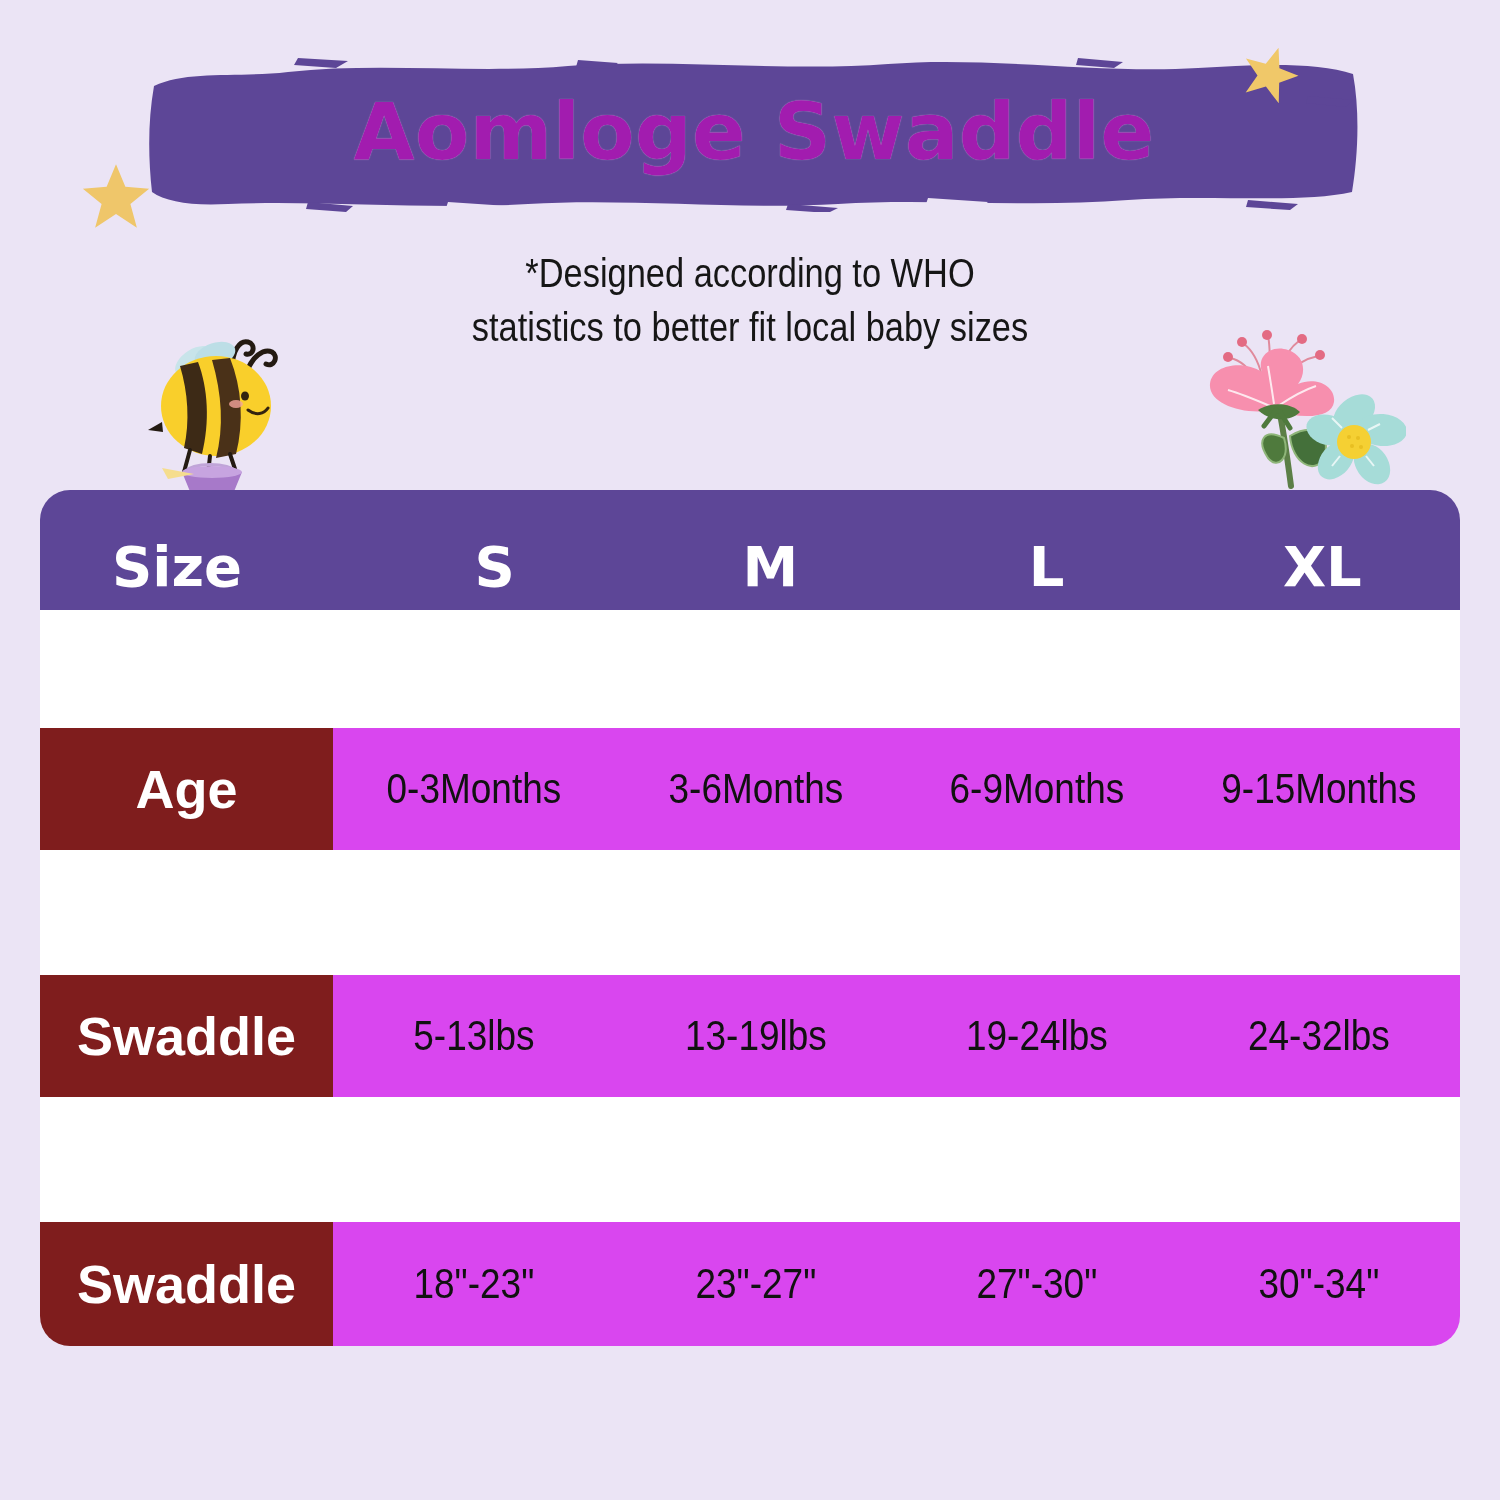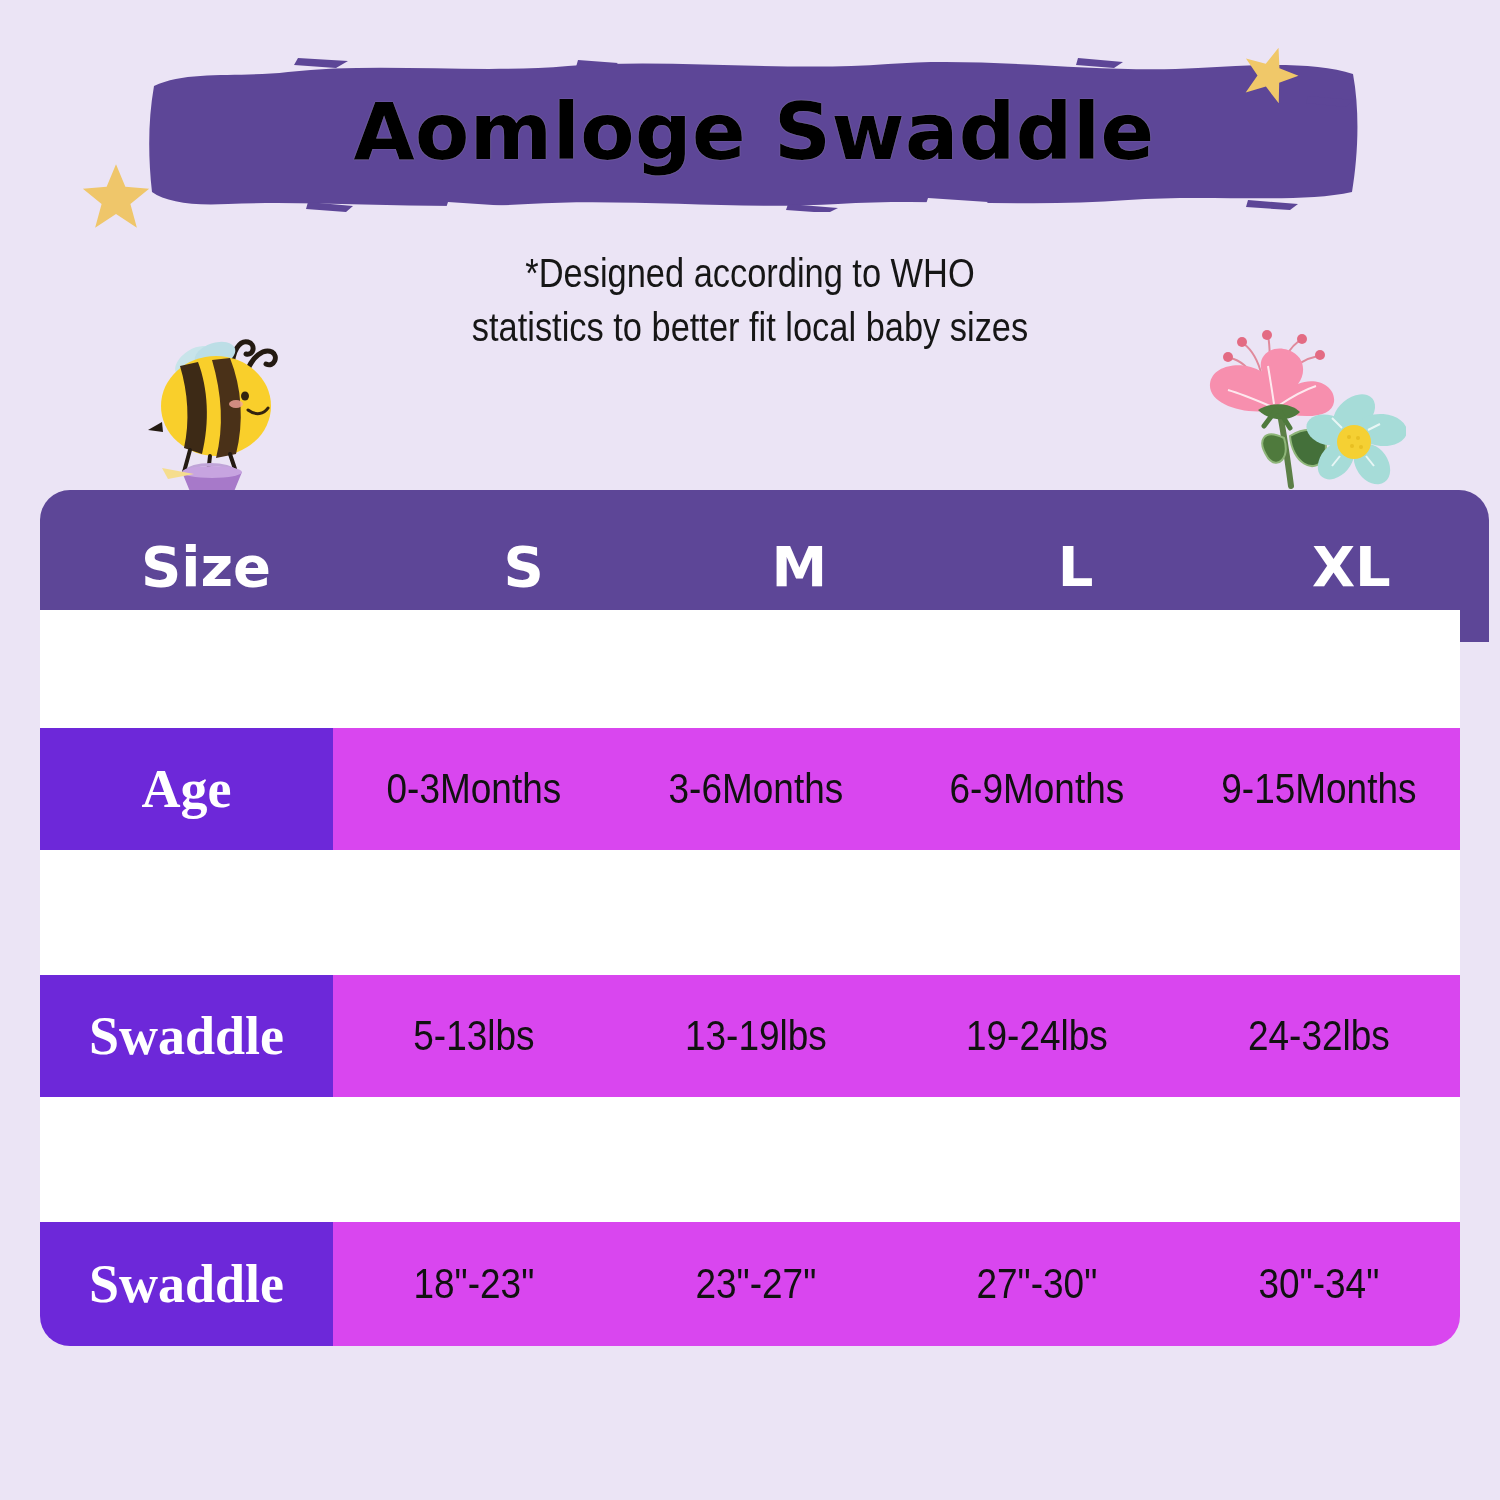--- a/index.html
+++ b/index.html
@@ -32,21 +32,21 @@
   }
   #title-text {
     position: absolute;
     left: 0;
     top: 0;
     width: 100%;
     height: 100%;
     display: flex;
     align-items: center;
     justify-content: center;
-    color: #000000;
+    color: #a21caf;
     font-family: "DejaVu Sans", sans-serif;
     font-weight: bold;
     font-size: 79px;
     letter-spacing: 0.5px;
     white-space: nowrap;
     text-shadow: 0 0 1px rgba(255,255,255,.6);
   }
 
   
   #subtitle {
@@ -82,21 +82,20 @@
     left: 0;
     width: 1420px;
     display: flex;
   }
   
   #row-header {
     top: 0;
     height: 152px;
     background: #5d4697;
     border-radius: 30px 30px 0 0;
-    padding-left: 29px;
   }
   #row-header .cell {
     color: #ffffff;
     font-family: "DejaVu Sans", sans-serif;
     font-weight: bold;
     font-size: 56px;
     display: flex;
     align-items: center;
     justify-content: center;
   }
@@ -114,23 +113,23 @@
 
   .data-row {
     height: 122px;
   }
   #row-age    { top: 238px; }
   #row-weight { top: 485px; }
   #row-height { top: 732px; height: 124px; }
 
   .data-row .label-cell {
     width: 302px;
-    background: #6d28d9;
+    background: #7f1d1d;
     color: #ffffff;
-    font-family: Liberation Serif, serif;
+    font-family: Liberation Sans, sans-serif;
     font-weight: bold;
     font-size: 54px;
     display: flex;
     align-items: center;
     justify-content: center;
   }
   .data-row .values {
     width: 1162px;
     background: #d946ef;
     display: flex;

